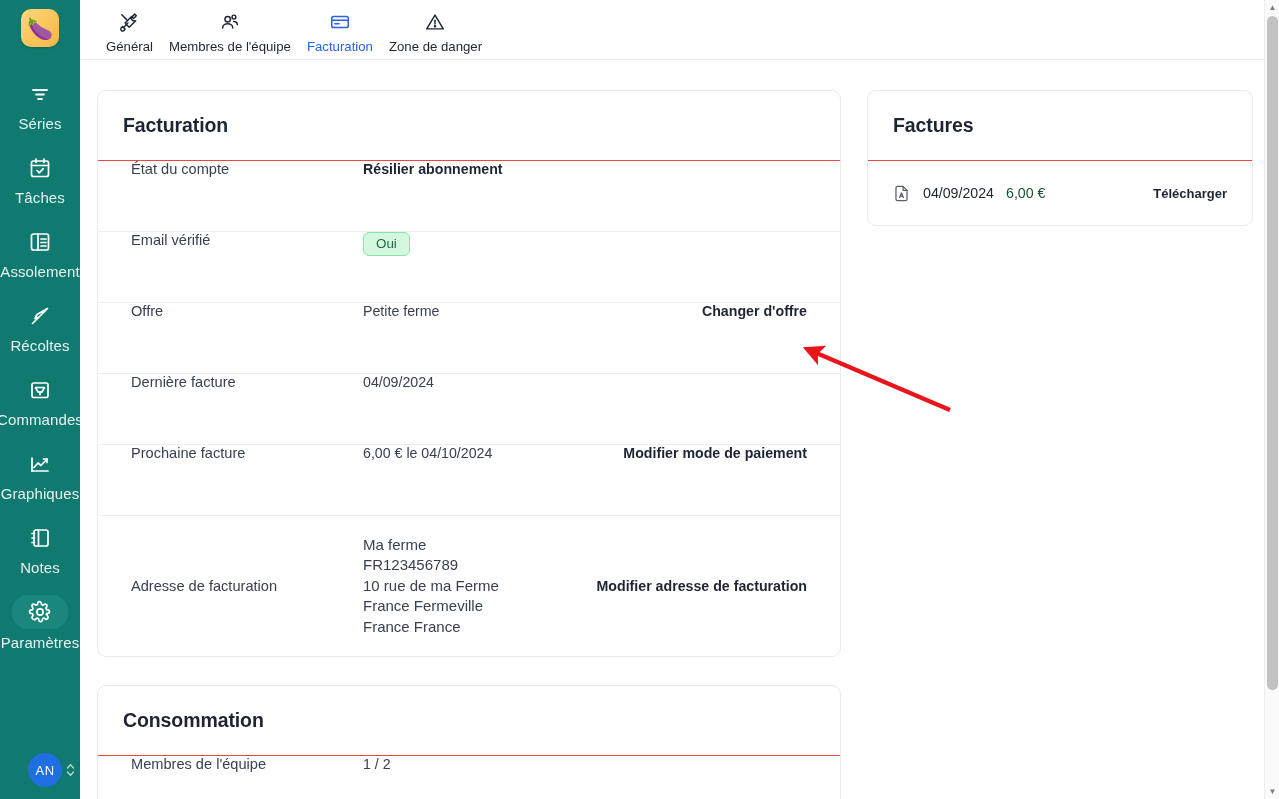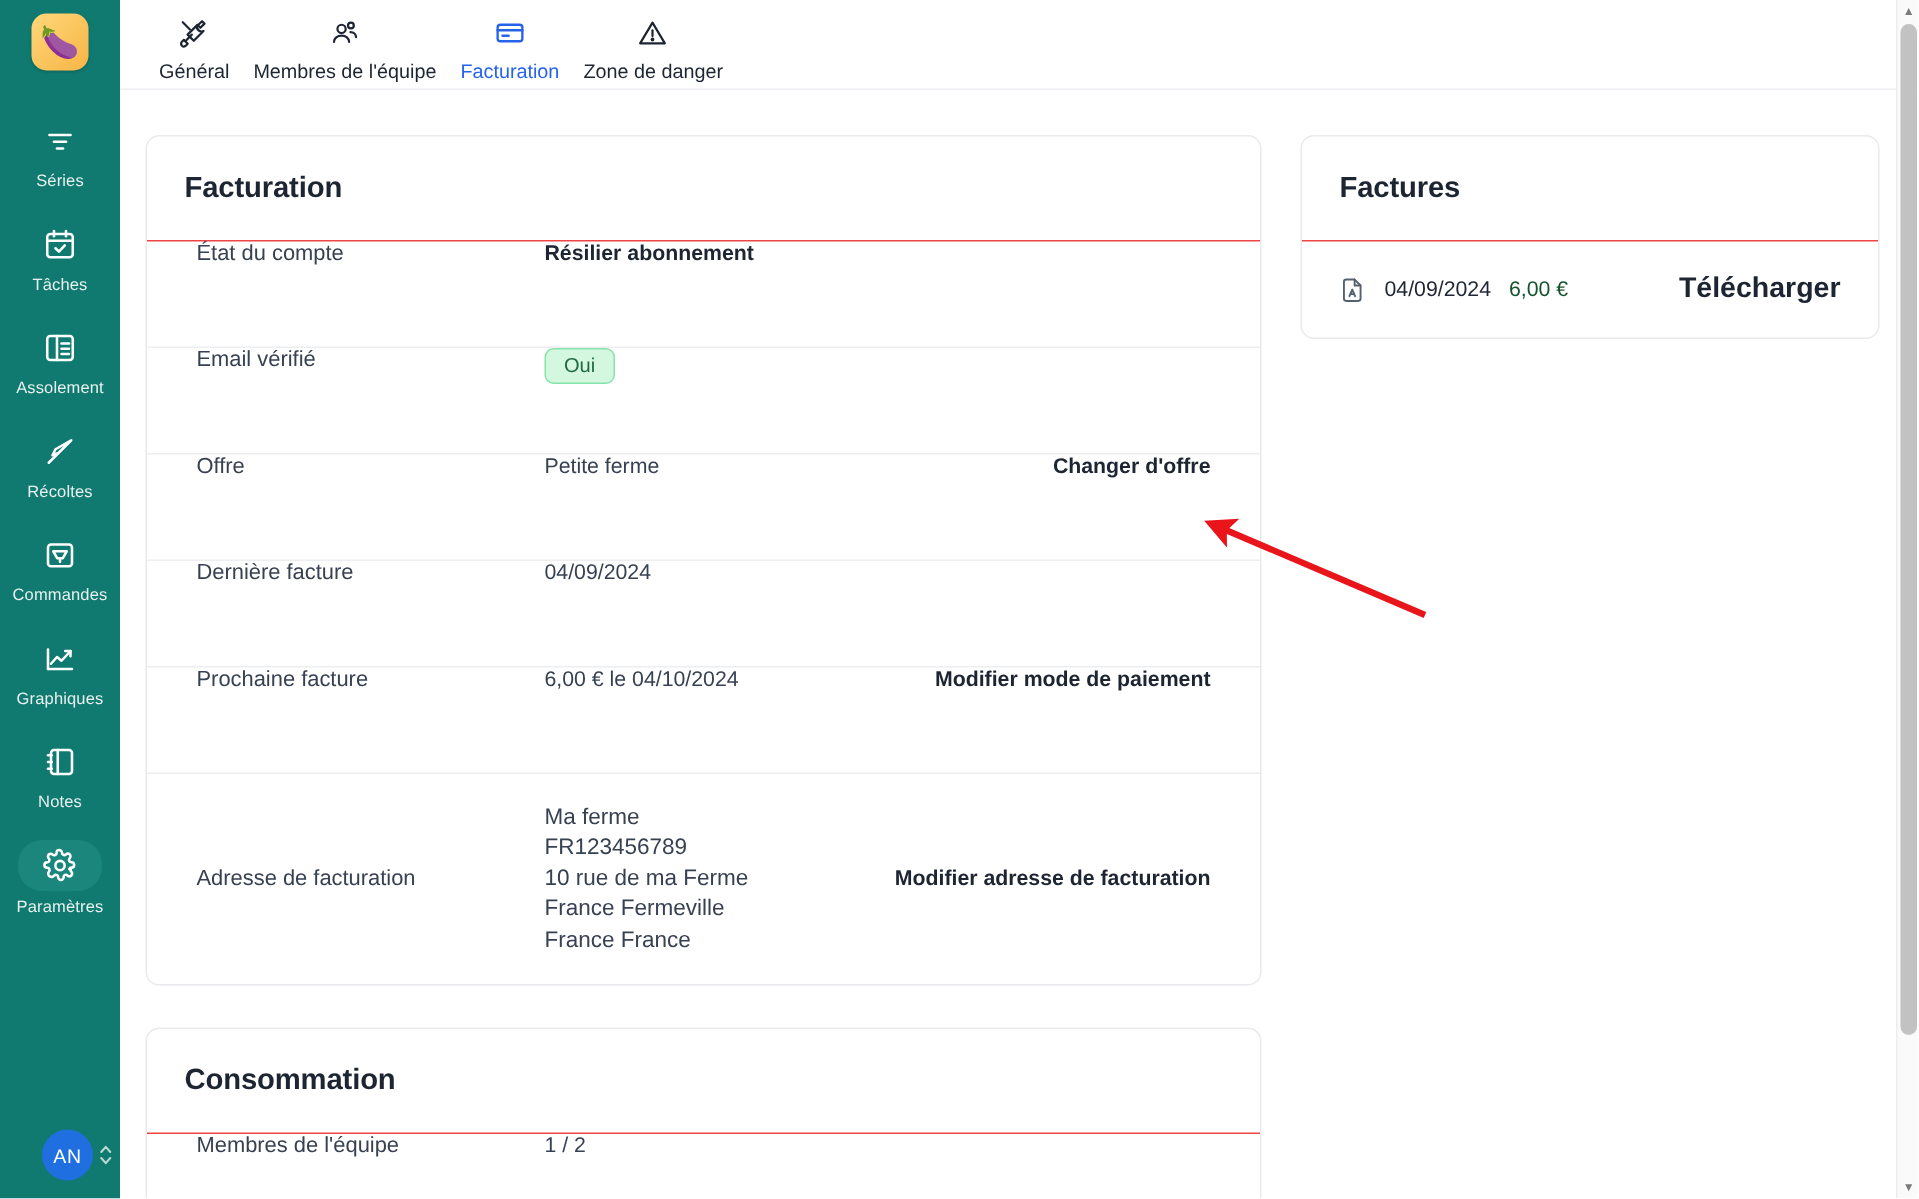--- a/index.html
+++ b/index.html
@@ -27,21 +27,21 @@
     font-size: 21px; line-height: 1;
     box-shadow: 0 1px 2px rgba(0,0,0,.18);
   }
   .nav-list { margin-top: 24px; width: 100%; display: flex; flex-direction: column; align-items: center; }
   .nav-item {
     width: 72px; padding: 6px 0 4px; margin-bottom: 9px;
     display: flex; flex-direction: column; align-items: center; gap: 4px;
     cursor: pointer; border-radius: 10px;
   }
   .nav-item .ico { width: 24px; height: 24px; display: block; color: #ffffff; }
-  .nav-item .lbl { color: #e7f2f0; font-size: 11px; letter-spacing: .1px; white-space: nowrap; }
+  .nav-item .lbl { color: #e7f2f0; font-size: 15px; letter-spacing: .1px; white-space: nowrap; }
   .nav-item.active .ico-wrap {
     background: #1b877c; border-radius: 16px; padding: 5px 16px; margin-bottom: 1px;
   }
   .nav-item .ico-wrap { padding: 5px 16px; }
 
   .sidebar-bottom {
     position: absolute; bottom: 12px; left: 12px; width: 80px;
     display: flex; align-items: center; justify-content: center; gap: 3px;
   }
   .avatar {
@@ -101,21 +101,21 @@
     display: inline-block; padding: 3px 12px 4px; border-radius: 6px;
     background: #d4f7e0; border: 1px solid #86e3ab; color: #226a42;
     font-size: 13.4px; line-height: 15px;
   }
 
   .invoice-row {
     display: flex; align-items: center; min-height: 64px; padding: 0 25px 0 24px; gap: 12px;
   }
   .inv-date { font-size: 14.2px; color: #1e2532; }
   .inv-amount { font-size: 14.2px; color: #14532d; }
-  .inv-dl { margin-left: auto; font-size: 19px; font-weight: 700; color: #1e2532; cursor: pointer; }
+  .inv-dl { margin-left: auto; font-size: 13px; font-weight: 700; color: #1e2532; cursor: pointer; }
   .pdf-ico { width: 19px; height: 19px; color: #55606f; display:block; }
 
   
   .annotation { position: absolute; left: 0; top: 0; width: 1279px; height: 799px; pointer-events: none; }
 
   
   .vscroll {
     position: absolute; right: 0; top: 0; width: 15px; height: 799px;
     background: #fafafa; border-left: 1px solid #ededed;
   }

